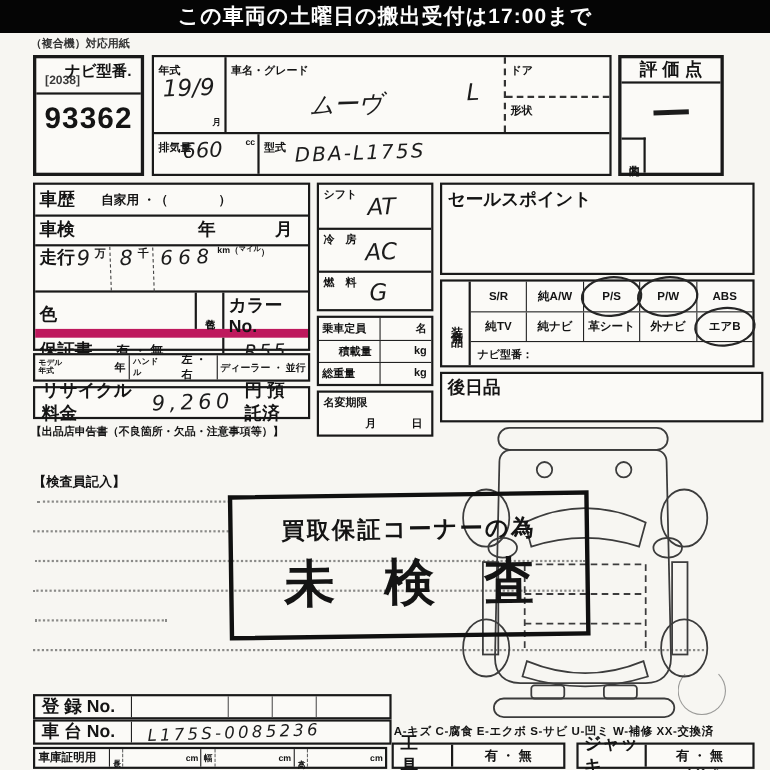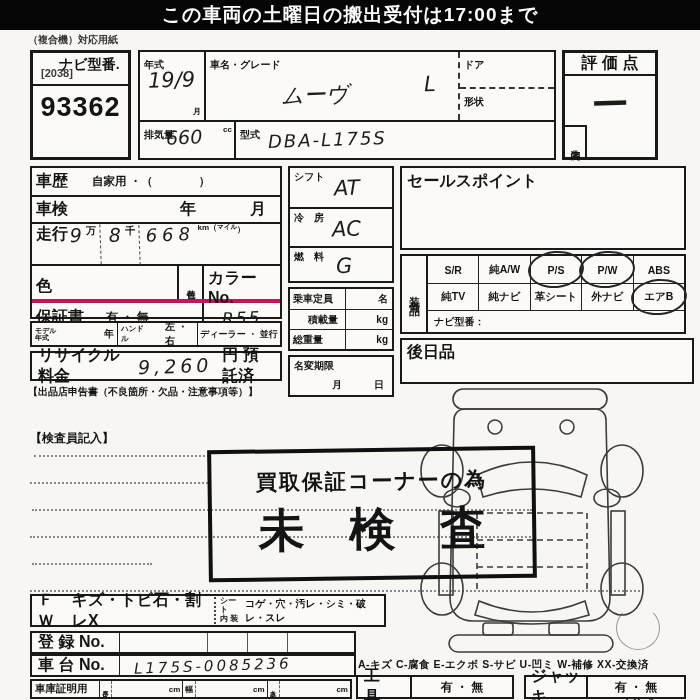--- a/index.html
+++ b/index.html
@@ -129,21 +129,21 @@
       <div class="cellpad" style="width:145px; display:flex; align-items:flex-end;">
         <span class="lbl">色</span>
       </div>
       <div style="width:25px; border-left:2px solid #191919; display:flex; align-items:center; justify-content:center;">
         <span class="vert" style="font-size:9px; font-weight:bold;">色替</span>
       </div>
       <div class="cellpad" style="flex:1; border-left:2px solid #191919;">
         <span class="lbl">カラーNo.</span>
       </div>
     </div>
-    <div class="row" style="height:33px; border-top:4px solid #be185d;">
+    <div class="row" style="height:33px; border-top:8px solid #be185d;">
       <div class="cellpad" style="width:170px; display:flex; align-items:center;">
         <span class="lbl">保証書</span>
         <span style="font-size:12px; font-weight:bold; margin-left:22px;">有 ・ 無</span>
       </div>
       <div style="flex:1; border-left:2px solid #191919; display:flex; align-items:center; justify-content:center;">
         <span class="hand" style="font-size:17px; letter-spacing:2px;">R55</span>
       </div>
     </div>
   </div>
 
@@ -289,29 +289,20 @@
   </div>
 
   <div class="stamp" style="left:208px; top:448px; width:328px; height:132px;">
     <span class="l1">買取保証コーナーの為</span>
     <span class="l2">未 検 査</span>
   </div>
 
   <div class="abs" style="left:616px; top:606px; width:44px; height:44px; border:1.5px solid #9a9a98; border-radius:50%; border-top-color:transparent;"></div>
   <div class="abs" style="left:620px; top:648px; font-size:12px; font-weight:bold;margin-top:44px;">スペア</div>
 
-  <div class="bx row" style="left:30px; top:594px; width:356px; height:33px; align-items:center;">
-    <span class="lbl" style="padding-left:6px;">ＦＷ</span>
-    <span class="lbl" style="margin-left:6px;">キズ・トビ石・割レX</span>
-    <span style="display:flex; flex-direction:column; line-height:1.1; border-left:2px dotted #444; margin-left:8px; padding-left:4px;">
-      <span class="tiny">シート</span>
-      <span class="tiny">内 装</span>
-    </span>
-    <span style="font-size:10px; font-weight:bold; margin-left:4px;">コゲ・穴・汚レ・シミ・破レ・スレ</span>
-  </div>
 
   <div class="bx row" style="left:30px; top:631px; width:326px; height:23px; align-items:center;">
     <span class="lbl" style="width:88px; padding-left:6px; border-right:1.5px solid #222; height:100%; display:flex; align-items:center;">登 録 No.</span>
     <span style="width:88px; height:100%; border-right:1px solid #555;"></span>
     <span style="width:40px; height:100%; border-right:1px solid #555;"></span>
     <span style="width:40px; height:100%; border-right:1px solid #555;"></span>
   </div>
 
   <div class="bx row" style="left:30px; top:654px; width:326px; height:23px; align-items:center;">
     <span class="lbl" style="width:88px; padding-left:6px; border-right:1.5px solid #222; height:100%; display:flex; align-items:center;">車 台 No.</span>

